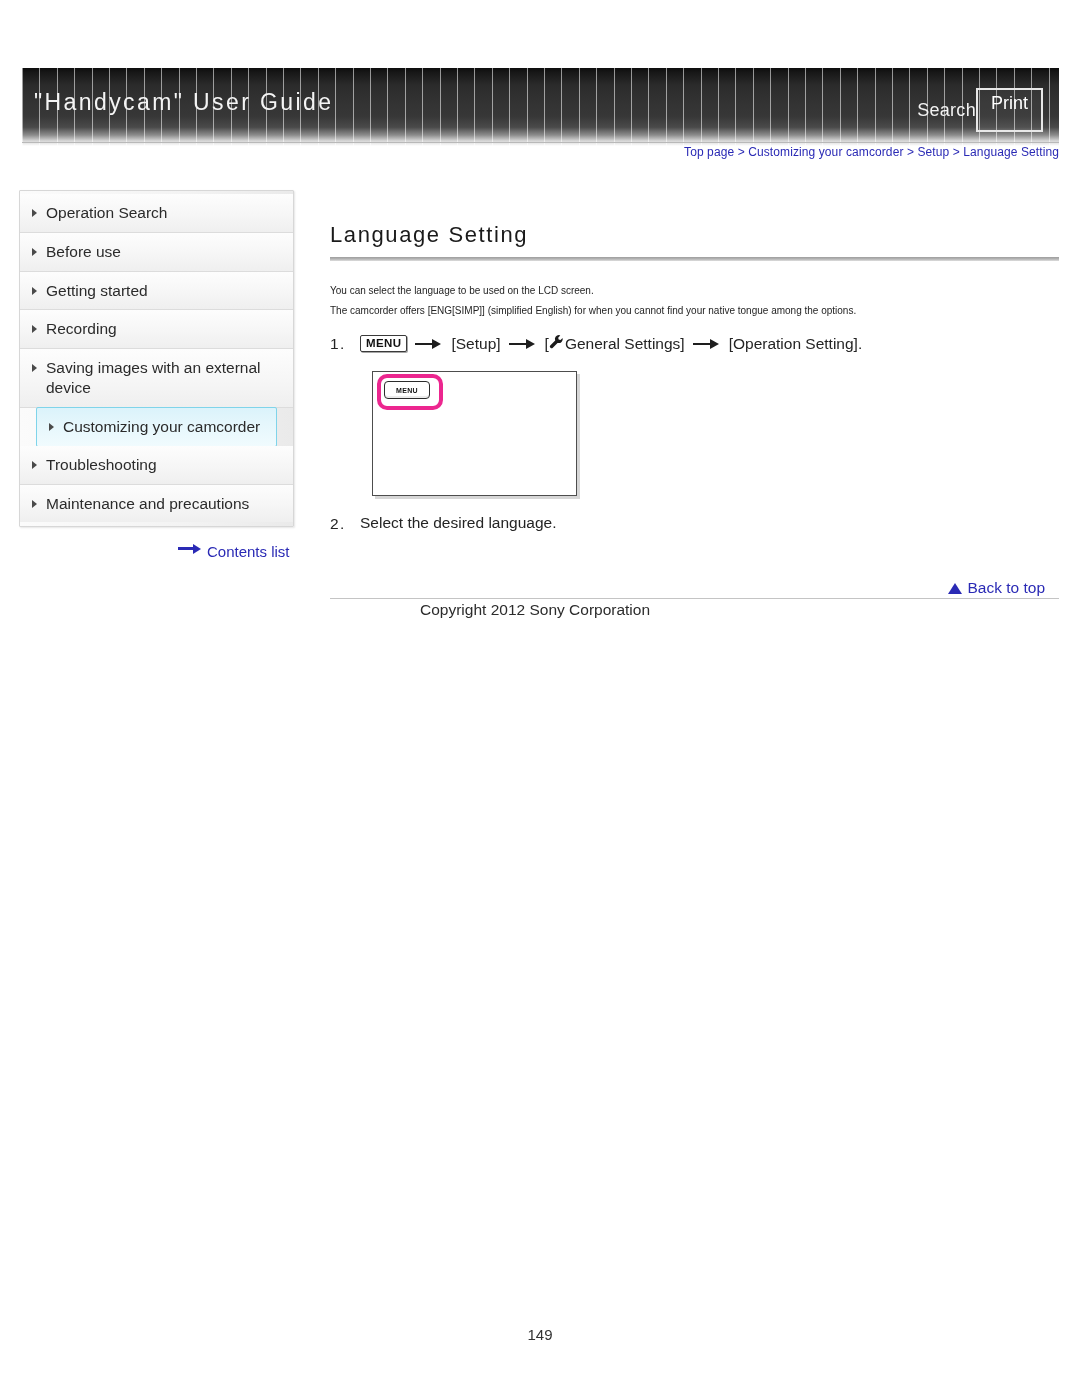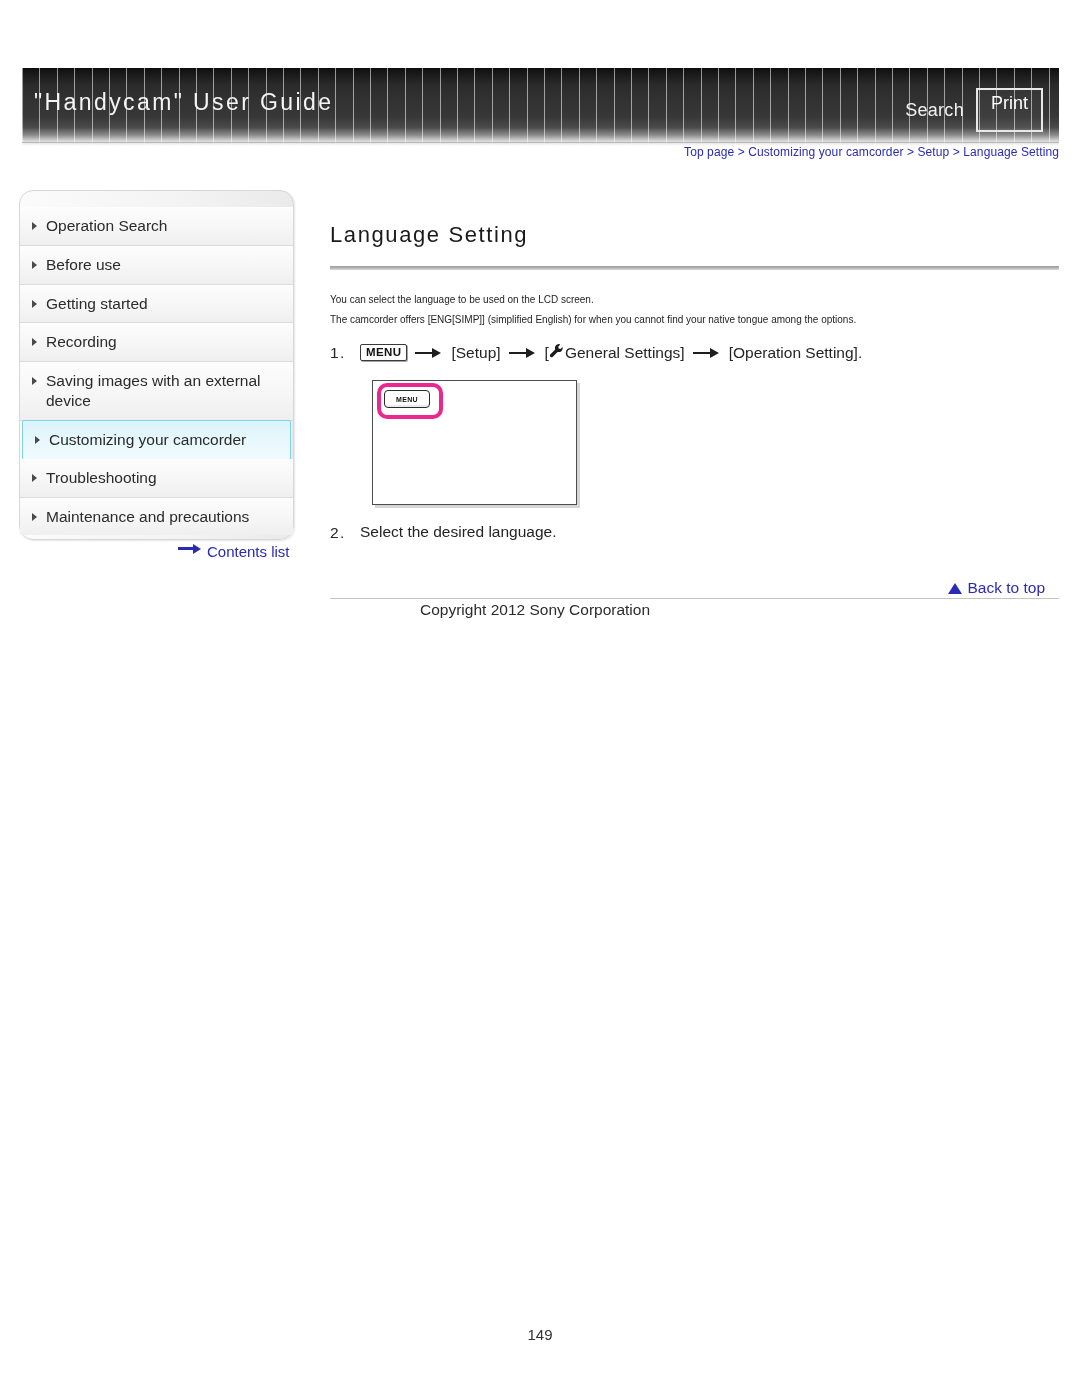--- a/index.html
+++ b/index.html
@@ -58,21 +58,20 @@
     color: #f4f4f4;
     white-space: nowrap;
     font-family: "Liberation Sans", sans-serif;
   }
   .header-actions {
     position: absolute;
     right: 16px;
     top: 20px;
     display: flex;
     align-items: center;
-    gap: 12px;
   }
   .search-link {
     font-size: 18px;
     color: #f2f2f2;
     letter-spacing: 0.3px;
     white-space: nowrap;
     cursor: pointer;
   }
   .print-button {
     font-size: 18px;
@@ -96,23 +95,23 @@
   }
 
   
   .sidebar {
     position: absolute;
     left: 19px;
     top: 190px;
     width: 273px;
     background: linear-gradient(to right, #fbfbfb 0%, #f3f3f3 60%, #eaeaea 100%);
     border: 1px solid #d7d7d7;
-    border-radius: 14px;
+    border-radius: 1px;
     box-shadow: 1px 1px 2px rgba(0,0,0,0.10);
-    padding: 16px 0 4px 0;
+    padding: 3px 0 4px 0;
   }
   .nav-item {
     position: relative;
     padding: 9px 10px 9px 26px;
     font-size: 15.5px;
     color: #2b2b2b;
     line-height: 1.28;
     border-bottom: 1px solid #dcdcdc;
     cursor: pointer;
     background: linear-gradient(to bottom, #fdfdfd 0%, #f6f6f6 55%, #efefef 100%);
@@ -127,21 +126,21 @@
     width: 0;
     height: 0;
     border-left: 5px solid #4a4a4a;
     border-top: 4px solid transparent;
     border-bottom: 4px solid transparent;
   }
   .nav-item.active {
     background: linear-gradient(to bottom, #dbf3fb 0%, #e6f7fc 45%, #f0fbfe 100%);
     border: 1px solid #7fd4ea;
     border-radius: 2px;
-    margin: -1px 2px;
+    margin: -1px 16px;
   }
 
   .contents-list {
     position: absolute;
     left: 178px;
     top: 543px;
     font-size: 15px;
     color: #2a2ab5;
     white-space: nowrap;
     cursor: pointer;
@@ -176,21 +175,21 @@
   .main {
     position: absolute;
     left: 330px;
     top: 222px;
     width: 729px;
   }
   .page-title {
     font-size: 22px;
     letter-spacing: 1.6px;
     color: #1a1a1a;
-    padding-bottom: 18px;
+    padding-bottom: 9px;
   }
   .title-rule {
     height: 4px;
     background: linear-gradient(to bottom, #9d9d9d 0%, #b4b4b4 50%, #dedede 100%);
     margin-bottom: 22px;
   }
   .body-text {
     font-size: 10px;
     color: #242424;
     line-height: 1.55;

